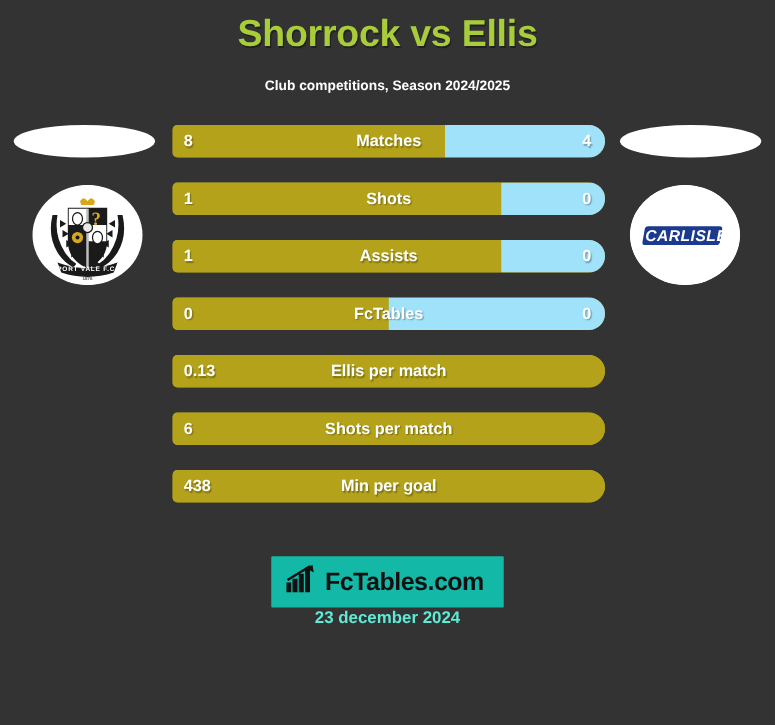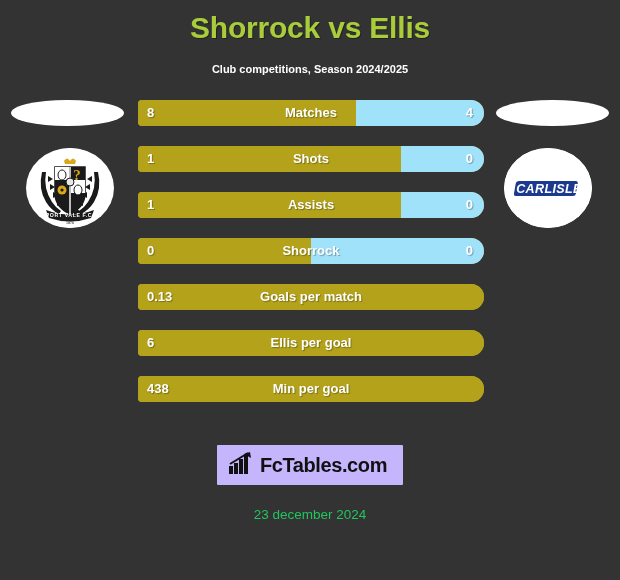--- a/index.html
+++ b/index.html
@@ -134,41 +134,40 @@
   
   .footer {
     position: absolute;
     left: 0;
     top: 445px;
     width: 620px;
     text-align: center;
   }
   .fctables {
     display: inline-block;
-    background: #c4b5fd;
+    background: #14b8a6;
     padding: 7px 16px 7px 12px;
     border-radius: 1px;
   }
   .fct-inner {
     display: flex;
     align-items: center;
     gap: 7px;
   }
   .fct-text {
     font-size: 20px;
     font-weight: bold;
     color: #111111;
     letter-spacing: -0.4px;
     line-height: 20px;
   }
   .date {
-    margin-top: 22px;
-    color: #22c55e;
+    color: #5eead4;
     font-size: 13.5px;
-    font-weight: normal;
+    font-weight: bold;
   }
 </style>
 </head>
 <body>
 
 <div class="header">
   <h1 class="title">Shorrock vs Ellis</h1>
   <p class="subtitle">Club competitions, Season 2024/2025</p>
 </div>
 
@@ -257,34 +256,34 @@
       <div class="bar-away" style="width:24%"></div>
       <span class="val home">1</span>
       <span class="lbl">Assists</span>
       <span class="val away">0</span>
     </div>
 
     <div class="bar-row">
       <div class="bar-home" style="width:50%"></div>
       <div class="bar-away" style="width:50%"></div>
       <span class="val home">0</span>
-      <span class="lbl">Shorrock</span>
+      <span class="lbl">FcTables</span>
       <span class="val away">0</span>
     </div>
 
     <div class="bar-row single">
       <div class="bar-home" style="width:100%"></div>
       <span class="val home">0.13</span>
-      <span class="lbl">Goals per match</span>
+      <span class="lbl">Ellis per match</span>
     </div>
 
     <div class="bar-row single">
       <div class="bar-home" style="width:100%"></div>
       <span class="val home">6</span>
-      <span class="lbl">Ellis per goal</span>
+      <span class="lbl">Shots per match</span>
     </div>
 
     <div class="bar-row single">
       <div class="bar-home" style="width:100%"></div>
       <span class="val home">438</span>
       <span class="lbl">Min per goal</span>
     </div>
 
   </div>
 </div>

